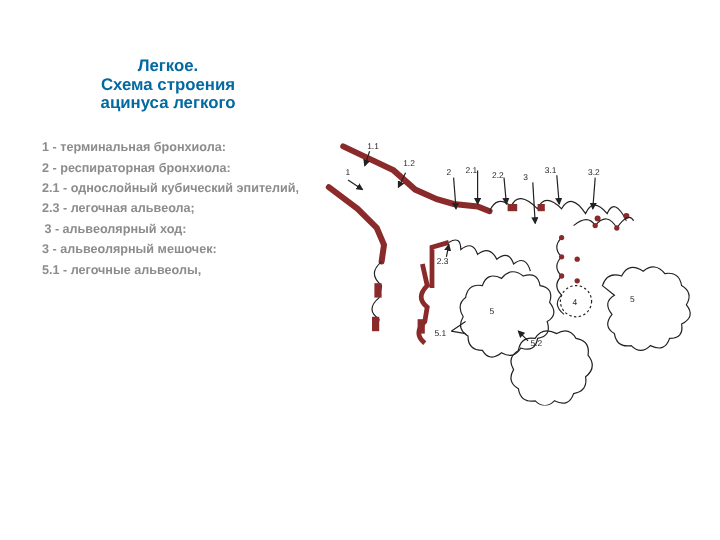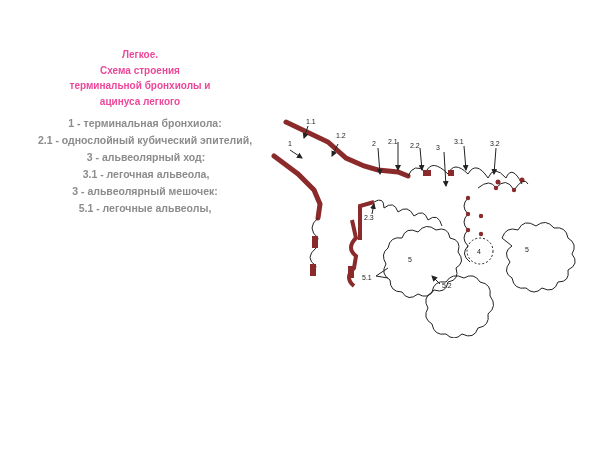--- a/index.html
+++ b/index.html
@@ -1,38 +1,38 @@
 <!DOCTYPE html>
 <html><head>
 <meta charset="utf-8">
 <style>
   html, body { margin:0; padding:0; background:#ffffff; }
   body { width:600px; height:450px; position:relative; overflow:hidden; font-family:"Liberation Sans", sans-serif; }
-  .title { position:absolute; left:30px; top:47px; width:220px; text-align:center; font-weight:bold; font-size:10px; line-height:15.5px; color:#ec4899; }
-  .legend { position:absolute; left:35px; top:117px; width:220px; font-weight:bold; font-size:10.5px; color:#8c8c8c;text-align:center; }
+  .title { position:absolute; left:30px; top:47px; width:220px; text-align:center; font-weight:bold; font-size:14px; line-height:15.5px; color:#0369a1; }
+  .legend { position:absolute; left:35px; top:117px; width:220px; font-weight:bold; font-size:10.5px; color:#8c8c8c; }
   .legend .item { line-height:13px; margin-bottom:4px; }
   .legend .item.indent { padding-left:2px; }
   svg.diagram { position:absolute; left:268px; top:108px; }
   svg text { font-family:"Liberation Sans", sans-serif; font-size:7px; fill:#222; }
 </style>
 </head>
 <body>
 
 <div class="title">
   <div>Легкое.</div>
   <div>Схема строения</div>
-  <div>терминальной бронхиолы и</div>
   <div>ацинуса легкого</div>
 </div>
 
 <div class="legend">
   <div class="item">1 - терминальная бронхиола:</div>
+  <div class="item">2 - респираторная бронхиола:</div>
   <div class="item">2.1 - однослойный кубический эпителий,</div>
+  <div class="item">2.3 - легочная альвеола;</div>
   <div class="item indent"> 3 - альвеолярный ход:</div>
-  <div class="item indent"> 3.1 - легочная альвеола,</div>
   <div class="item">3 - альвеолярный мешочек:</div>
   <div class="item">5.1 - легочные альвеолы,</div>
 </div>
 
 <svg class="diagram" width="330" height="230" viewBox="0 0 330 230">
   <defs>
     <marker id="arr" markerWidth="6" markerHeight="6" refX="5" refY="3" orient="auto">
       <path d="M0,0 L6,3 L0,6 z" fill="#222"></path>
     </marker>
   </defs>

